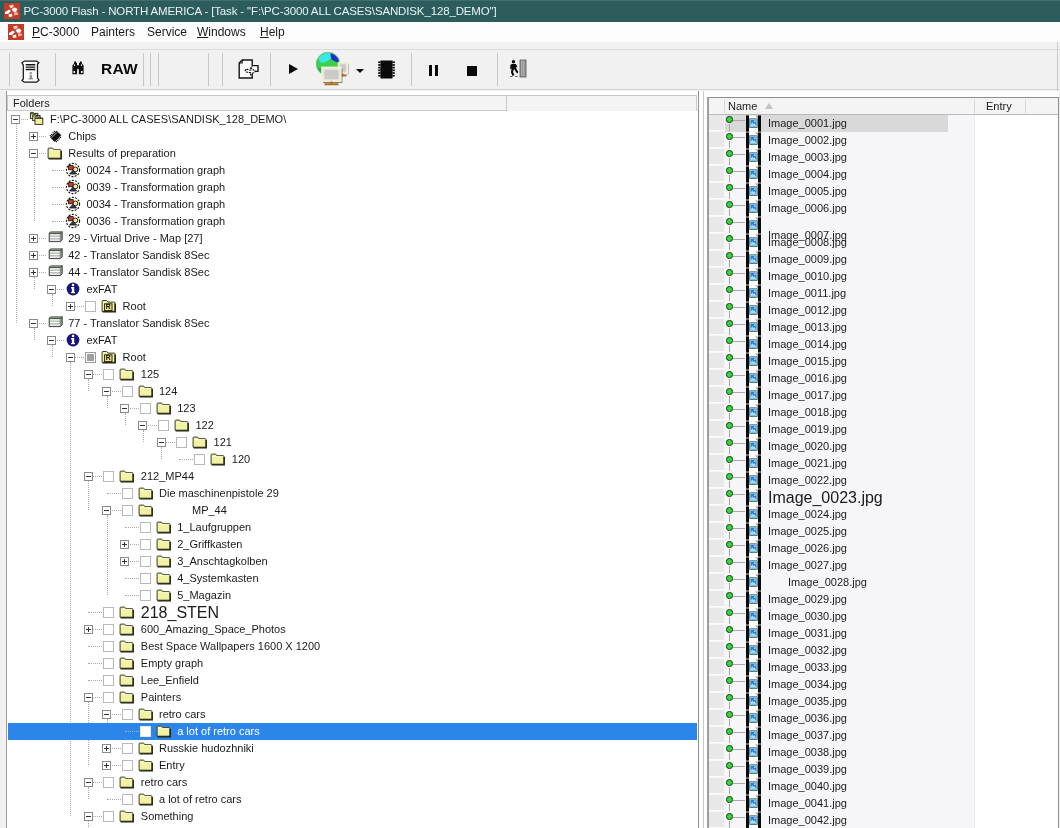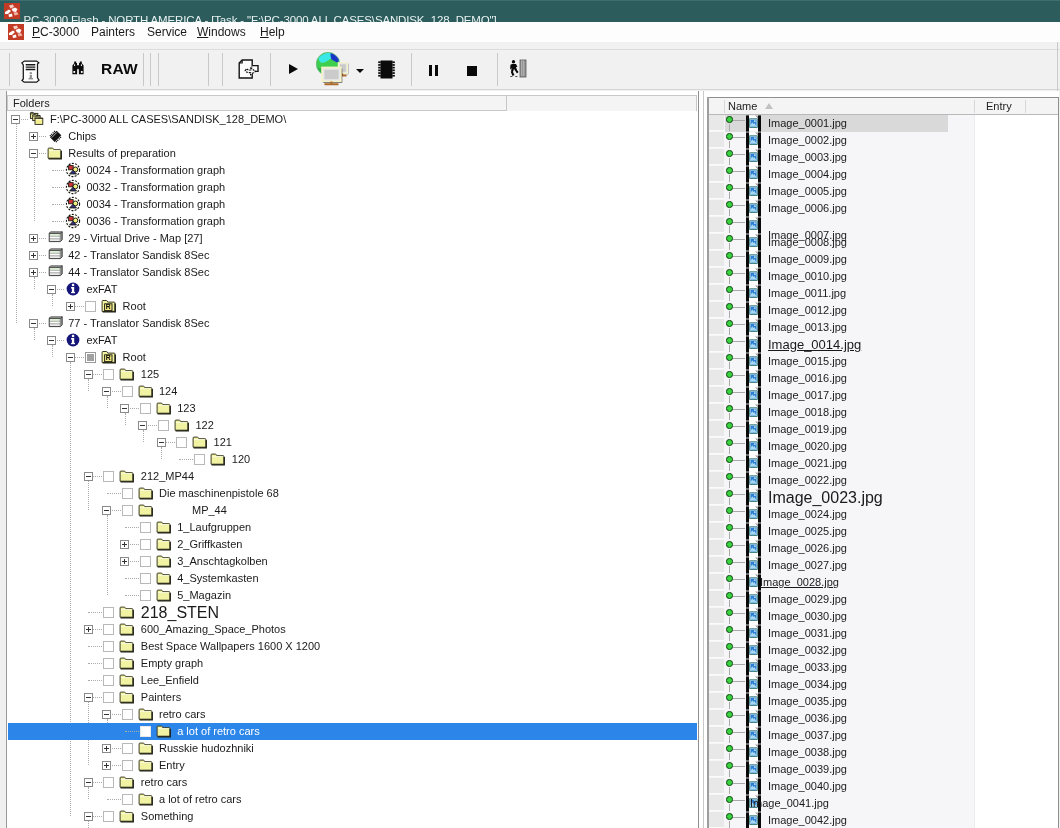--- a/index.html
+++ b/index.html
@@ -9,21 +9,21 @@
 <div style="position:absolute;left:4px;top:3px;width:16px;height:16px;">
     <svg width="16" height="16" viewBox="0 0 16 16">
       <rect width="16" height="16" fill="#c23b24"></rect>
       <path d="M1 9 L5 6.5 L7 8 L4 11 L1 11 Z" fill="#fff"></path>
       <path d="M5 2.5 L9 1.5 L10 4 L6.5 5.5 Z" fill="#f6cfc6"></path>
       <path d="M7.5 6 L11 4.5 L13.5 6 L12 9 L9 8.5 Z" fill="#fff"></path>
       <path d="M9.5 9.5 L13 9 L14.5 11.5 L10.5 12.5 Z" fill="#f2b0a0"></path>
       <path d="M4.5 11.5 L8 10.5 L8.5 13.5 L5 14 Z" fill="#fff"></path>
     </svg>
   </div>
-<div style="position:absolute;left:23.5px;top:9px;height:22px;line-height:22px;font-size:11.5px;color:#e9f2f2;letter-spacing:-0.14px;white-space:pre;">PC-3000 Flash - NORTH AMERICA - [Task - "F:\PC-3000 ALL CASES\SANDISK_128_DEMO"]</div>
+<div style="position:absolute;left:23.5px;top:0;height:22px;line-height:22px;font-size:11.5px;color:#e9f2f2;letter-spacing:-0.14px;white-space:pre;">PC-3000 Flash - NORTH AMERICA - [Task - "F:\PC-3000 ALL CASES\SANDISK_128_DEMO"]</div>
 <div style="position:absolute;left:0;top:22px;width:1060px;height:20px;background:#fdfdfd;"></div>
 <div style="position:absolute;left:8px;top:24px;width:16px;height:16px;">
     <svg width="16" height="16" viewBox="0 0 16 16">
       <rect width="16" height="16" fill="#c23b24"></rect>
       <path d="M1 9 L5 6.5 L7 8 L4 11 L1 11 Z" fill="#fff"></path>
       <path d="M5 2.5 L9 1.5 L10 4 L6.5 5.5 Z" fill="#f6cfc6"></path>
       <path d="M7.5 6 L11 4.5 L13.5 6 L12 9 L9 8.5 Z" fill="#fff"></path>
       <path d="M9.5 9.5 L13 9 L14.5 11.5 L10.5 12.5 Z" fill="#f2b0a0"></path>
       <path d="M4.5 11.5 L8 10.5 L8.5 13.5 L5 14 Z" fill="#fff"></path>
     </svg>
@@ -222,21 +222,21 @@
 <div style="position:absolute;left:86.4px;top:161.5px;height:17px;line-height:17px;font-size:11px;color:#1a1a1a;white-space:pre;">0024 - Transformation graph</div>
 <div style="position:absolute;left:51.9px;top:186.5px;width:12px;height:1px;border-top:1px dotted #ababab;"></div>
 <div style="position:absolute;left:64.9px;top:179px;width:18px;height:17px;">
     <svg width="16" height="16" viewBox="0 0 16 16">
       <circle cx="8" cy="8" r="6.6" fill="#fffef5" stroke="#111" stroke-width="1.1" stroke-dasharray="2,1.3"></circle>
       <rect x="3.6" y="3.6" width="4.6" height="4.2" fill="#cc3333" stroke="#111" stroke-width="0.8"></rect>
       <circle cx="10.4" cy="7.4" r="2.4" fill="#f0f080" stroke="#111" stroke-width="0.9"></circle>
       <path d="M4.6 12 L8 8.2 L11.6 12 Z" fill="#333377" stroke="#111" stroke-width="0.8"></path>
     </svg>
   </div>
-<div style="position:absolute;left:86.4px;top:178.5px;height:17px;line-height:17px;font-size:11px;color:#1a1a1a;white-space:pre;">0032 - Transformation graph</div>
+<div style="position:absolute;left:86.4px;top:178.5px;height:17px;line-height:17px;font-size:11px;color:#1a1a1a;white-space:pre;">0039 - Transformation graph</div>
 <div style="position:absolute;left:51.9px;top:203.5px;width:12px;height:1px;border-top:1px dotted #ababab;"></div>
 <div style="position:absolute;left:64.9px;top:196px;width:18px;height:17px;">
     <svg width="16" height="16" viewBox="0 0 16 16">
       <circle cx="8" cy="8" r="6.6" fill="#fffef5" stroke="#111" stroke-width="1.1" stroke-dasharray="2,1.3"></circle>
       <rect x="3.6" y="3.6" width="4.6" height="4.2" fill="#cc3333" stroke="#111" stroke-width="0.8"></rect>
       <circle cx="10.4" cy="7.4" r="2.4" fill="#f0f080" stroke="#111" stroke-width="0.9"></circle>
       <path d="M4.6 12 L8 8.2 L11.6 12 Z" fill="#333377" stroke="#111" stroke-width="0.8"></path>
     </svg>
   </div>
 <div style="position:absolute;left:86.4px;top:195.5px;height:17px;line-height:17px;font-size:11px;color:#1a1a1a;white-space:pre;">0034 - Transformation graph</div>
@@ -503,21 +503,21 @@
 <div style="position:absolute;left:106.5px;top:492.5px;width:14px;height:1px;border-top:1px dotted #ababab;"></div>
 <div style="position:absolute;left:121.5px;top:487.5px;width:11px;height:11px;background:#fff;border:1px solid #b8b8b8;"></div>
 <div style="position:absolute;left:137.5px;top:485px;width:18px;height:17px;">
     <svg width="16" height="16" viewBox="0 0 16 16">
       <path d="M1.1 13.2 L1.1 3.9 Q1.1 3.1 1.9 3.1 L5.3 3.1 Q6 3.1 6.3 3.7 L6.8 4.7 L13.2 4.7 Q13.9 4.7 13.9 5.4 L13.9 13.2 Z" fill="#f1f3a2" stroke="#3c3c26" stroke-width="1"></path>
       <path d="M14.2 5.8 L14.2 13.5 L1.4 13.5" fill="none" stroke="#20201427" stroke-width="1"></path>
       <path d="M1.6 13.9 L14.3 13.9 L14.3 6" fill="none" stroke="#1e1e12" stroke-width="1.2"></path>
       <path d="M2 5.6 L12.9 5.6" stroke="#fafce0" stroke-width="0.9"></path>
     </svg>
   </div>
-<div style="position:absolute;left:159px;top:484.5px;height:17px;line-height:17px;font-size:11px;color:#1a1a1a;white-space:pre;">Die maschinenpistole 68</div>
+<div style="position:absolute;left:159px;top:484.5px;height:17px;line-height:17px;font-size:11px;color:#1a1a1a;white-space:pre;">Die maschinenpistole 29</div>
 <div style="position:absolute;left:106.5px;top:509.5px;width:14px;height:1px;border-top:1px dotted #ababab;"></div>
 <div style="position:absolute;left:102px;top:505.5px;width:9px;height:9px;">
     <svg width="9" height="9" viewBox="0 0 9 9">
       <rect x="0.5" y="0.5" width="8" height="8" fill="#fff" stroke="#8a8a8a" stroke-width="1"></rect>
       <path d="M2 4.5 L7 4.5" stroke="#333" stroke-width="1"></path>
     </svg>
   </div>
 <div style="position:absolute;left:121.5px;top:504.5px;width:11px;height:11px;background:#fff;border:1px solid #b8b8b8;"></div>
 <div style="position:absolute;left:137.5px;top:502px;width:18px;height:17px;">
     <svg width="16" height="16" viewBox="0 0 16 16">
@@ -1040,21 +1040,21 @@
       <rect x="12.9" y="0.4" width="3.1" height="16.2" fill="#0a0a0a"></rect>
       <rect x="4.1" y="0.4" width="8.8" height="16.2" fill="#ffffff"></rect>
       <path d="M10.6 0.5 L13 2.9 L13 0.5 Z" fill="#b8b8b8"></path>
       <path d="M10.6 0.5 L13 2.9" stroke="#808080" stroke-width="0.7"></path>
       <rect x="4.7" y="3.8" width="7.6" height="8.6" fill="#e8f6f6" stroke="#1c6868" stroke-width="0.8"></rect>
       <rect x="5.5" y="4.6" width="6" height="7" fill="#2b7fd4"></rect>
       <path d="M5.5 10 L7.3 7.2 L8.5 9 L9.3 7.9 L11.5 11.2 L5.5 11.2 Z" fill="#a6d8f2"></path>
       <circle cx="9.9" cy="6.1" r="0.9" fill="#d6ecfa"></circle>
     </svg>
   </div>
-<div style="position:absolute;left:768px;top:336px;height:17px;line-height:17px;font-size:13px;color:#1a1a1a;text-decoration:underline;">Image_0014.jpg</div>
+<div style="position:absolute;left:768px;top:336px;height:17px;line-height:17px;font-size:11px;color:#1a1a1a;">Image_0014.jpg</div>
 <div style="position:absolute;left:709px;top:353px;width:15px;height:16px;background:#e8e8e8;border-bottom:1px solid #fbfbfb;"></div>
 <div style="position:absolute;left:733px;top:358.3px;width:12px;height:1px;background:#a9a9a9;"></div>
 <div style="position:absolute;left:729px;top:362px;width:1px;height:7px;background:#a9a9a9;"></div>
 <div style="position:absolute;left:726.3px;top:354.3px;width:6.6px;height:6.6px;background:#38d43e;border:1px solid #123f14;border-radius:50%;"></div>
 <div style="position:absolute;left:744.5px;top:353px;width:17px;height:17px;">
     <svg width="17" height="17" viewBox="0 0 17 17">
       <rect x="1" y="0.4" width="3.1" height="16.2" fill="#0a0a0a"></rect>
       <rect x="12.9" y="0.4" width="3.1" height="16.2" fill="#0a0a0a"></rect>
       <rect x="4.1" y="0.4" width="8.8" height="16.2" fill="#ffffff"></rect>
       <path d="M10.6 0.5 L13 2.9 L13 0.5 Z" fill="#b8b8b8"></path>
@@ -1292,21 +1292,21 @@
       <rect x="12.9" y="0.4" width="3.1" height="16.2" fill="#0a0a0a"></rect>
       <rect x="4.1" y="0.4" width="8.8" height="16.2" fill="#ffffff"></rect>
       <path d="M10.6 0.5 L13 2.9 L13 0.5 Z" fill="#b8b8b8"></path>
       <path d="M10.6 0.5 L13 2.9" stroke="#808080" stroke-width="0.7"></path>
       <rect x="4.7" y="3.8" width="7.6" height="8.6" fill="#e8f6f6" stroke="#1c6868" stroke-width="0.8"></rect>
       <rect x="5.5" y="4.6" width="6" height="7" fill="#2b7fd4"></rect>
       <path d="M5.5 10 L7.3 7.2 L8.5 9 L9.3 7.9 L11.5 11.2 L5.5 11.2 Z" fill="#a6d8f2"></path>
       <circle cx="9.9" cy="6.1" r="0.9" fill="#d6ecfa"></circle>
     </svg>
   </div>
-<div style="position:absolute;left:760px;top:574px;height:17px;line-height:17px;font-size:11px;color:#1a1a1a;text-decoration:underline;">Image_0028.jpg</div>
+<div style="position:absolute;left:788px;top:574px;height:17px;line-height:17px;font-size:11px;color:#1a1a1a;">Image_0028.jpg</div>
 <div style="position:absolute;left:709px;top:591px;width:15px;height:16px;background:#e8e8e8;border-bottom:1px solid #fbfbfb;"></div>
 <div style="position:absolute;left:733px;top:596.3px;width:12px;height:1px;background:#a9a9a9;"></div>
 <div style="position:absolute;left:729px;top:600px;width:1px;height:7px;background:#a9a9a9;"></div>
 <div style="position:absolute;left:726.3px;top:592.3px;width:6.6px;height:6.6px;background:#38d43e;border:1px solid #123f14;border-radius:50%;"></div>
 <div style="position:absolute;left:744.5px;top:591px;width:17px;height:17px;">
     <svg width="17" height="17" viewBox="0 0 17 17">
       <rect x="1" y="0.4" width="3.1" height="16.2" fill="#0a0a0a"></rect>
       <rect x="12.9" y="0.4" width="3.1" height="16.2" fill="#0a0a0a"></rect>
       <rect x="4.1" y="0.4" width="8.8" height="16.2" fill="#ffffff"></rect>
       <path d="M10.6 0.5 L13 2.9 L13 0.5 Z" fill="#b8b8b8"></path>
@@ -1526,21 +1526,21 @@
       <rect x="12.9" y="0.4" width="3.1" height="16.2" fill="#0a0a0a"></rect>
       <rect x="4.1" y="0.4" width="8.8" height="16.2" fill="#ffffff"></rect>
       <path d="M10.6 0.5 L13 2.9 L13 0.5 Z" fill="#b8b8b8"></path>
       <path d="M10.6 0.5 L13 2.9" stroke="#808080" stroke-width="0.7"></path>
       <rect x="4.7" y="3.8" width="7.6" height="8.6" fill="#e8f6f6" stroke="#1c6868" stroke-width="0.8"></rect>
       <rect x="5.5" y="4.6" width="6" height="7" fill="#2b7fd4"></rect>
       <path d="M5.5 10 L7.3 7.2 L8.5 9 L9.3 7.9 L11.5 11.2 L5.5 11.2 Z" fill="#a6d8f2"></path>
       <circle cx="9.9" cy="6.1" r="0.9" fill="#d6ecfa"></circle>
     </svg>
   </div>
-<div style="position:absolute;left:750px;top:795px;height:17px;line-height:17px;font-size:11px;color:#1a1a1a;">Image_0041.jpg</div>
+<div style="position:absolute;left:768px;top:795px;height:17px;line-height:17px;font-size:11px;color:#1a1a1a;">Image_0041.jpg</div>
 <div style="position:absolute;left:709px;top:812px;width:15px;height:16px;background:#e8e8e8;border-bottom:1px solid #fbfbfb;"></div>
 <div style="position:absolute;left:733px;top:817.3px;width:12px;height:1px;background:#a9a9a9;"></div>
 <div style="position:absolute;left:729px;top:821px;width:1px;height:7px;background:#a9a9a9;"></div>
 <div style="position:absolute;left:726.3px;top:813.3px;width:6.6px;height:6.6px;background:#38d43e;border:1px solid #123f14;border-radius:50%;"></div>
 <div style="position:absolute;left:744.5px;top:812px;width:17px;height:17px;">
     <svg width="17" height="17" viewBox="0 0 17 17">
       <rect x="1" y="0.4" width="3.1" height="16.2" fill="#0a0a0a"></rect>
       <rect x="12.9" y="0.4" width="3.1" height="16.2" fill="#0a0a0a"></rect>
       <rect x="4.1" y="0.4" width="8.8" height="16.2" fill="#ffffff"></rect>
       <path d="M10.6 0.5 L13 2.9 L13 0.5 Z" fill="#b8b8b8"></path>

